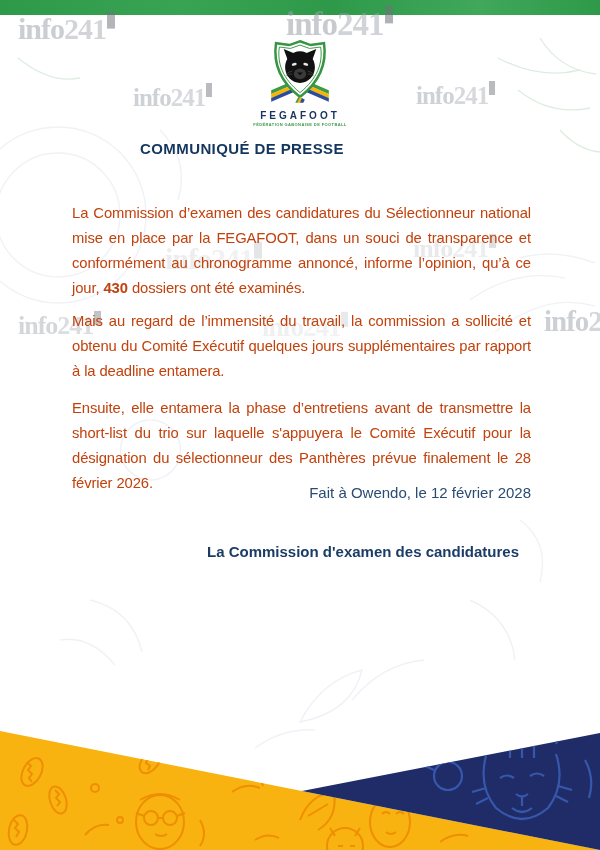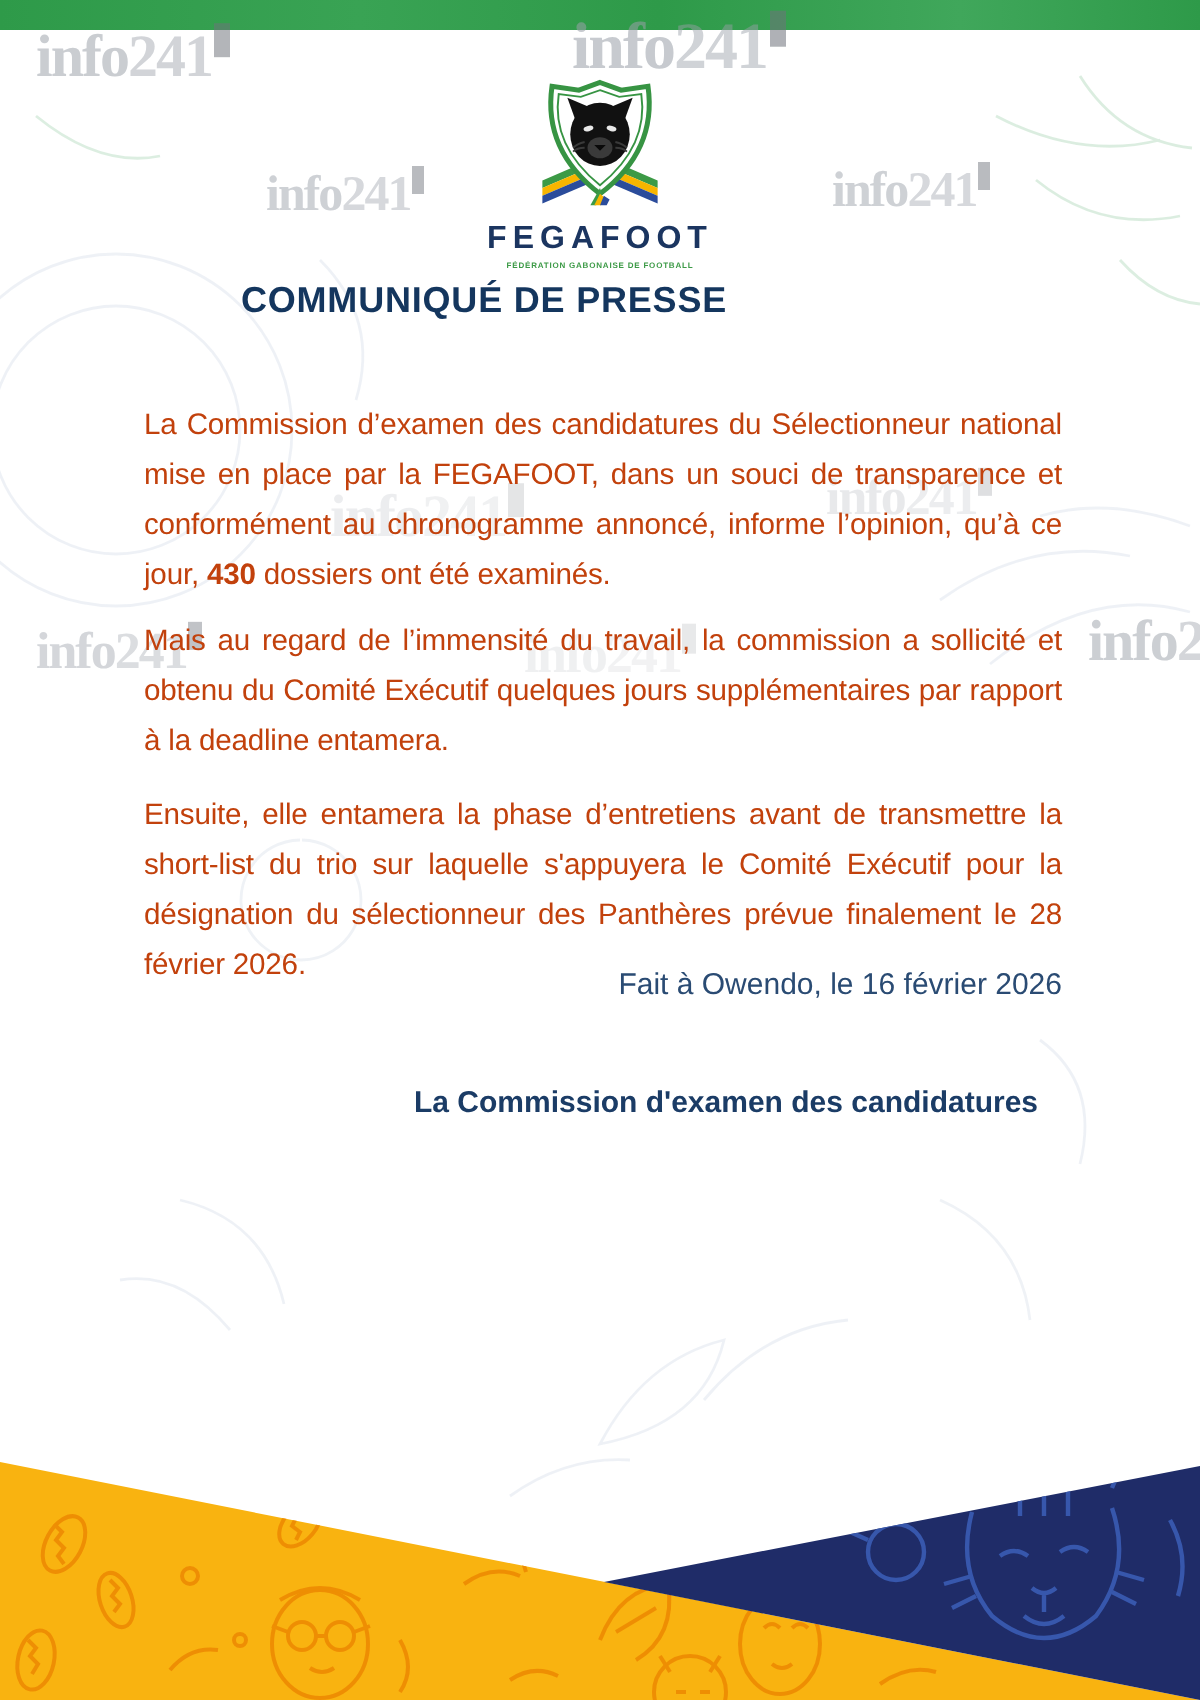--- a/index.html
+++ b/index.html
@@ -23,30 +23,30 @@
     white-space:nowrap;line-height:1;
   }
   .wm .num{opacity:.85;}
   .wm .wm-tag{
     display:inline-block;width:.26em;height:.55em;background:#6e737b;
     vertical-align:top;margin-left:.03em;transform:translateY(-.08em);
   }
   
   .logo-wrap{position:absolute;left:0;top:38px;width:600px;text-align:center;}
   .logo-name{
-    margin-top:2px;font-size:16px;font-weight:700;letter-spacing:3px;
+    margin-top:2px;font-size:10px;font-weight:700;letter-spacing:3px;
     color:#1b3560;
   }
   .logo-sub{
     margin-top:1px;font-size:4px;letter-spacing:.4px;color:#3c9a46;font-weight:700;
   }
   
   .doc-title{
     position:absolute;left:0;top:140px;width:484px;text-align:center;
-    font-size:18px;font-weight:800;letter-spacing:.4px;color:#14365e;
+    font-size:15px;font-weight:800;letter-spacing:.4px;color:#14365e;
   }
   .col{position:absolute;left:72px;width:459px;color:#c2410c;}
   .para{
     font-size:14.8px;line-height:25px;letter-spacing:-.1px;
     text-align:justify;text-justify:inter-word;margin:0;
   }
   .para strong{font-weight:700;}
   .p1{top:201px;}
   .p2{top:309px;}
   .p3{top:396px;}
@@ -151,21 +151,21 @@
   </div>
 
   <div class="doc-title">COMMUNIQUÉ DE PRESSE</div>
 
   <p class="col para p1"><span>La Commission d’examen des candidatures du Sélectionneur national mise en place par la FEGAFOOT, dans un souci de transparence et conformément au chronogramme annoncé, informe l’opinion, qu’à ce jour, </span><strong>430</strong><span> dossiers ont été examinés.</span></p>
 
   <p class="col para p2">Mais au regard de l’immensité du travail, la commission a sollicité et obtenu du Comité Exécutif quelques jours supplémentaires par rapport à la deadline entamera.</p>
 
   <p class="col para p3">Ensuite, elle entamera la phase d’entretiens avant de transmettre la short-list du trio sur laquelle s'appuyera le Comité Exécutif pour la désignation du sélectionneur des Panthères prévue finalement le 28 février 2026.</p>
 
-  <p class="dateline">Fait à Owendo, le 16 février 2026</p>
+  <p class="dateline">Fait à Owendo, le 12 février 2028</p>
 
   <p class="signature">La Commission d'examen des candidatures</p>
 
   <div class="bottom-decor">
     <div class="shape yellow-shape">
       <svg width="600" height="150" viewBox="0 0 600 150">
         <g fill="none" stroke="#ee8d04" stroke-width="2" opacity="0.95">
 
           <ellipse cx="32" cy="72" rx="9" ry="15" transform="rotate(28 32 72)"></ellipse>
           <path d="M27 62 l4 4 l-3 4 l4 4 l-3 4 l3 4"></path>

